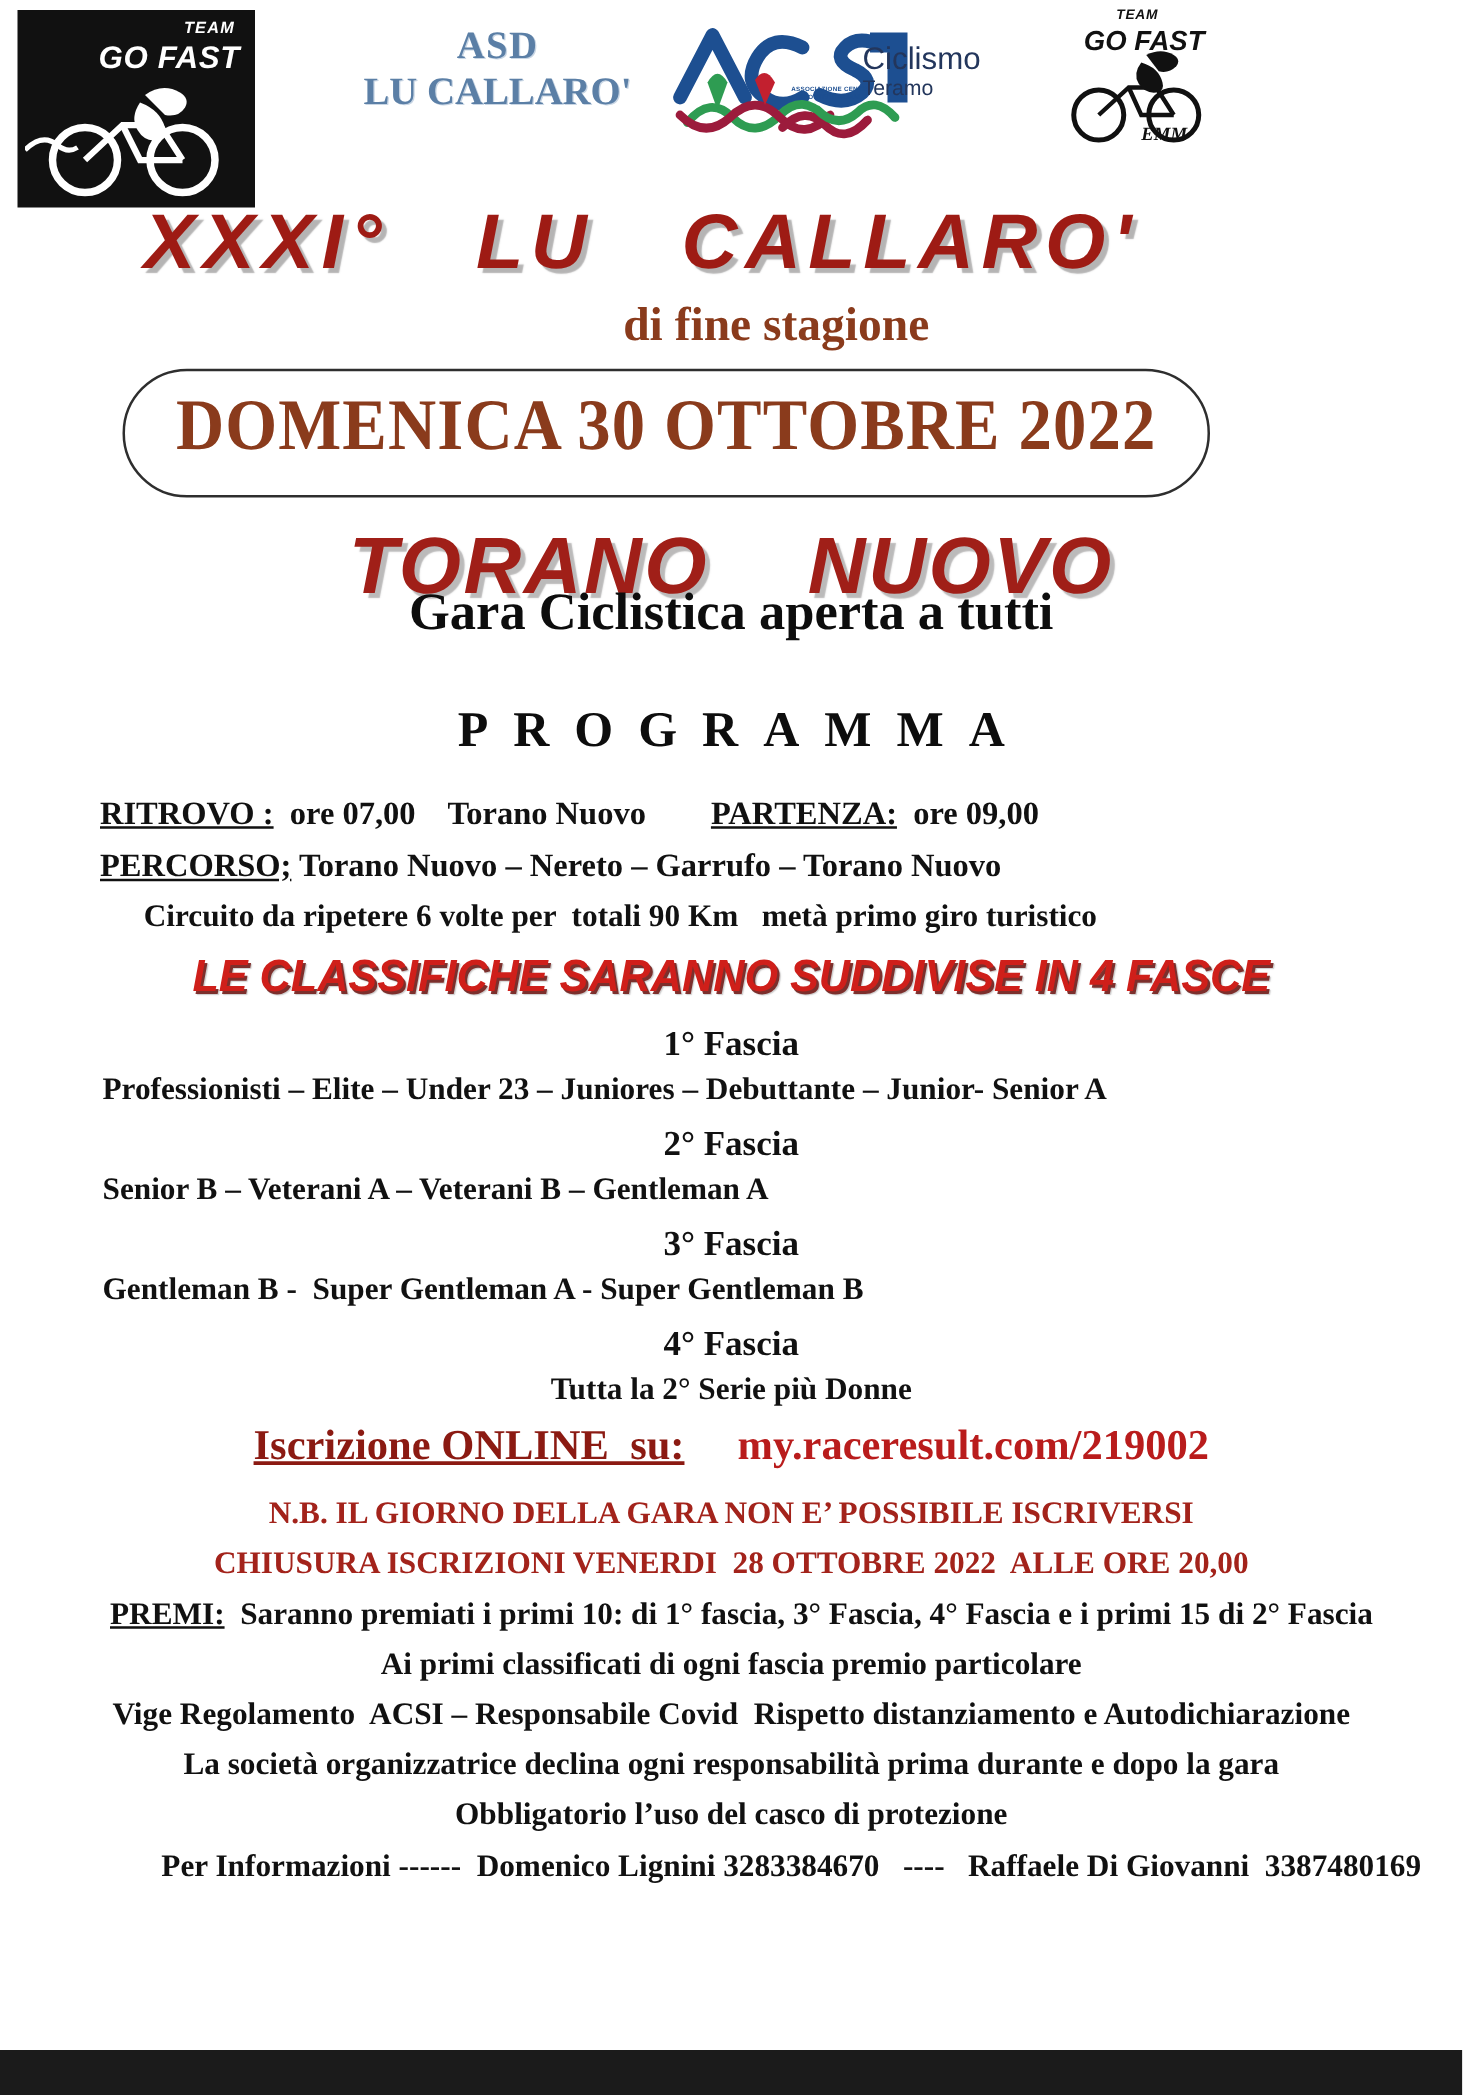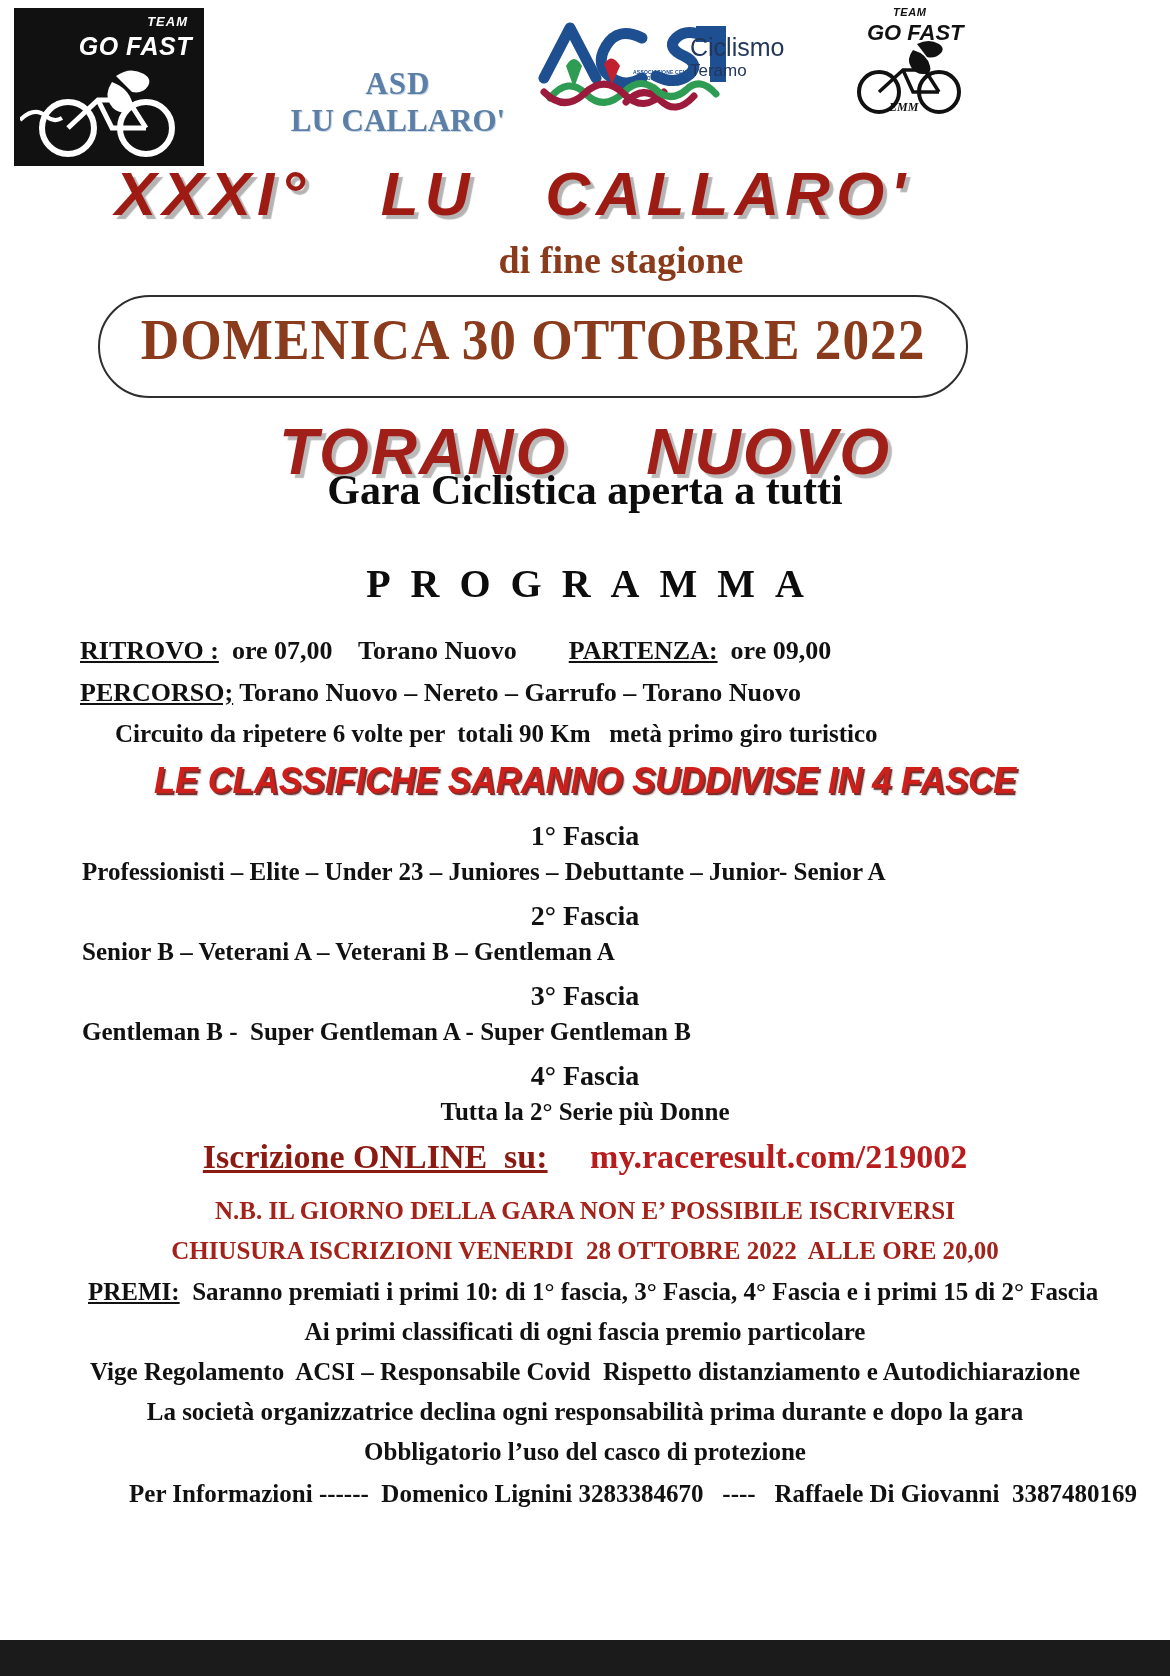--- a/index.html
+++ b/index.html
@@ -75,21 +75,21 @@
     left: 283px;
     top: 18px;
     width: 230px;
     text-align: center;
     color: #5b7fa6;
     font-family: "Liberation Serif", serif;
     font-weight: bold;
     line-height: 1.18;
     text-shadow: 1px 1px 0 #c9d6e4;
   }
-  .asd-logo .l1 { font-size: 31px; letter-spacing: 1px; margin-top: 48px; }
+  .asd-logo .l1 { font-size: 31px; letter-spacing: 1px; }
   .asd-logo .l2 { font-size: 31px; letter-spacing: 0px; }
 
   
   .acsi {
     position: absolute;
     left: 530px;
     top: 12px;
     width: 290px;
     height: 100px;
   }
@@ -141,24 +141,24 @@
     top: 16px;
     font-family: "Liberation Sans", sans-serif;
     font-weight: bold;
     font-style: italic;
     font-size: 22px;
     color: #111;
   }
   .gofast-right svg { position: absolute; left: 10px; top: 36px; }
   .gofast-right .gfr-mark {
     position: absolute;
-    left: 44px;
+    left: 68px;
     top: 96px;
     font-family: "Liberation Serif", serif;
-    font-size: 12px;
+    font-size: 15px;
     font-weight: bold;
     color: #111;
     font-style: italic;
   }
 
   
   .title-main {
     position: absolute;
     left: 0;
     top: 158px;

